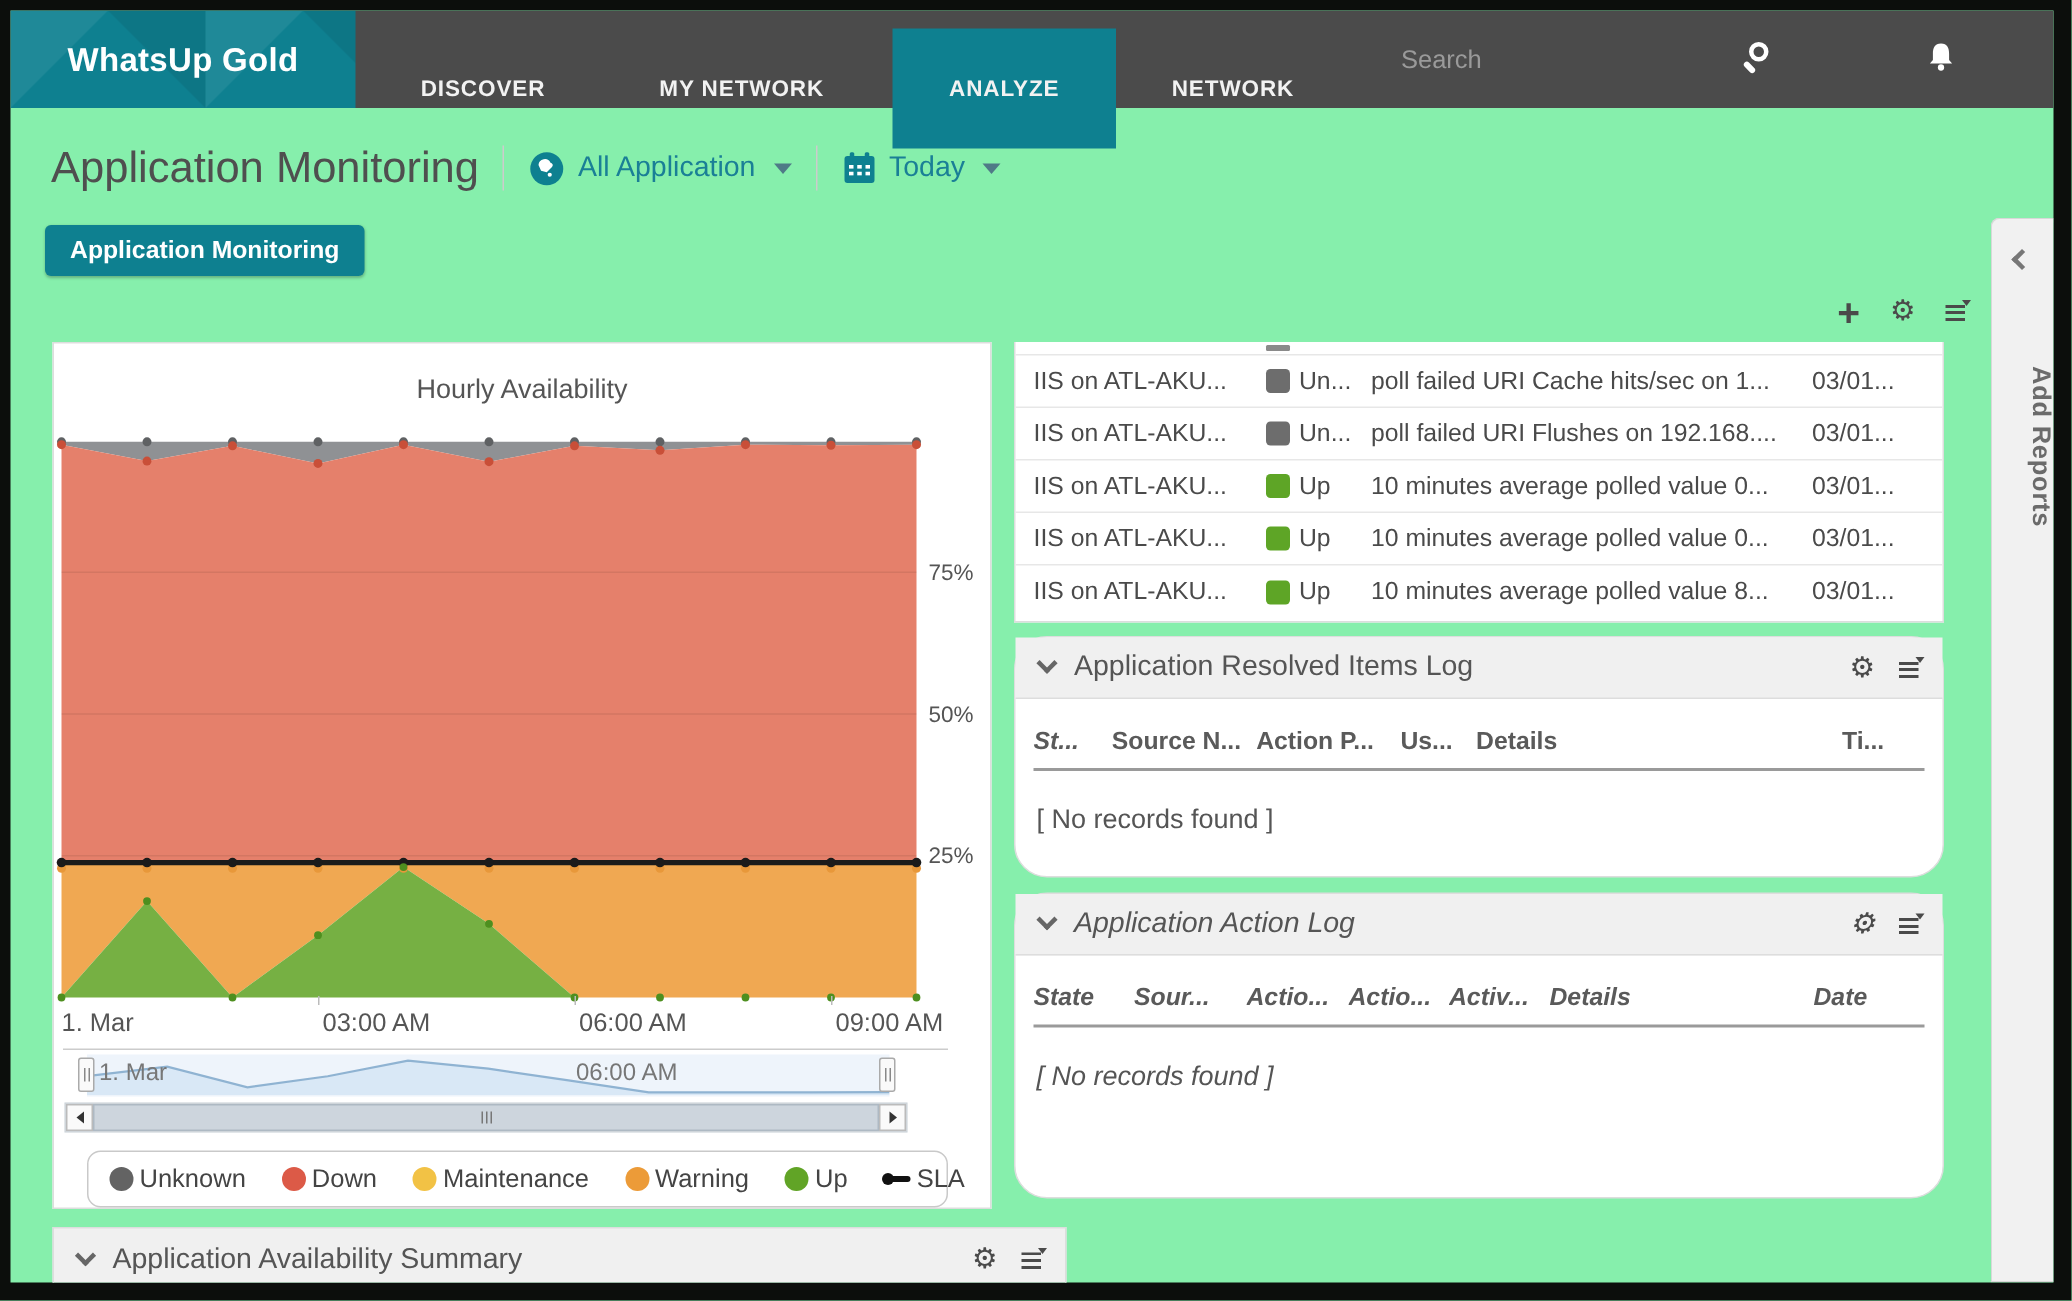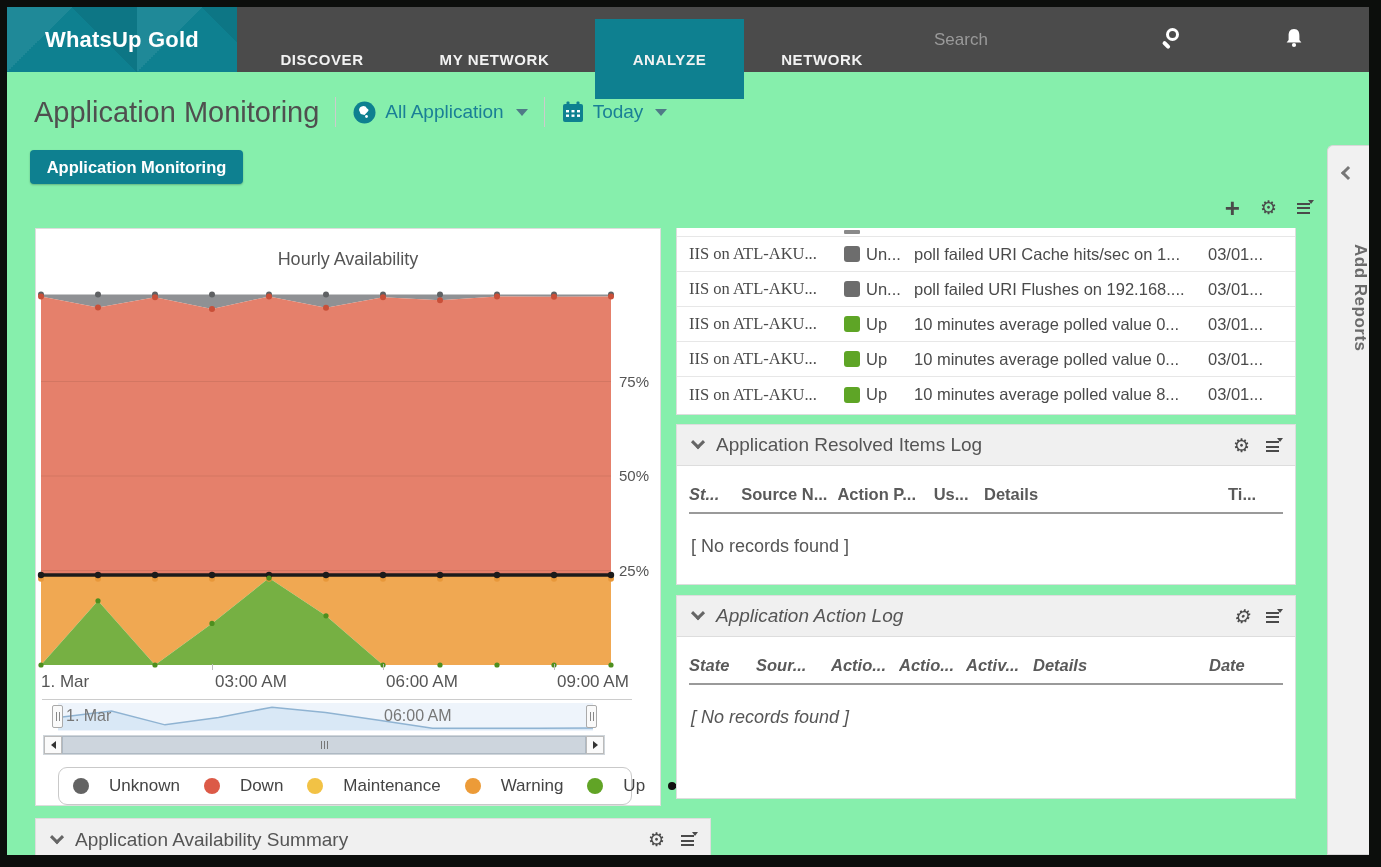--- a/index.html
+++ b/index.html
@@ -85,40 +85,40 @@
   .scrollbar { position:absolute; left:7px; top:506px; width:562px; height:20px; background:#e9edf1; border:1px solid #cfd5da; }
   .sb-btn { position:absolute; top:0; width:18px; height:18px; background:#fafafa; border:1px solid #bbb; display:flex; align-items:center; justify-content:center; cursor:pointer; }
   .sb-btn.left { left:0; } .sb-btn.right { right:0; }
   .tri-l { width:0; height:0; border-top:4px solid transparent; border-bottom:4px solid transparent; border-right:5px solid #333; }
   .tri-r { width:0; height:0; border-top:4px solid transparent; border-bottom:4px solid transparent; border-left:5px solid #333; }
   .sb-thumb { position:absolute; left:18px; right:18px; top:0; height:18px; background:#cdd5dd; border:1px solid #aeb9c3; cursor:grab;
      display:flex; align-items:center; justify-content:center; gap:2px; }
   .sb-thumb i { display:block; width:1px; height:8px; background:#777; }
   .legend { position:absolute; left:22px; top:538px; width:574px; height:38px; border:1.5px solid #c9c9c9; border-radius:9px;
      display:flex; align-items:center; padding-left:14px; gap:24px; }
-  .legend-item { display:flex; align-items:center; gap:20px; font-size:17px; color:#444; }
+  .legend-item { display:flex; align-items:center; gap:4px; font-size:17px; color:#444; }
   .legend-dot { width:16px; height:16px; border-radius:50%; }
   .legend-line { position:relative; width:18px; height:4px; background:#111; border-radius:2px; }
   .legend-line::after { content:""; position:absolute; left:-1px; top:-2px; width:8px; height:8px; background:#111; border-radius:50%; }
 
   
   .card { position:absolute; background:#fff; border:1px solid #ddd; }
   .events-card { left:669px; top:221px; width:620px; height:187px; border-top:none; overflow:hidden; }
   .partial-row { position:relative; height:9px; border-bottom:1px solid #e7e7e7; overflow:hidden; }
   .partial-swatch { position:absolute; left:167px; bottom:2px; width:16px; height:4px; background:#8a8a8a; border-radius:1px; }
   .partial-tick { position:absolute; left:224px; bottom:0; font-size:14px; color:#888; }
   .ev-row { position:relative; height:35px; display:flex; align-items:center; border-bottom:1px solid #e7e7e7; font-size:16.5px; color:#4a4a4a; }
   .ev-row:last-child { border-bottom:none; }
-  .ev-src { position:absolute; left:12px; width:150px; white-space:nowrap; overflow:hidden;font-family:Liberation Serif, serif; }
+  .ev-src { position:absolute; left:12px; width:150px; white-space:nowrap; overflow:hidden; }
   .ev-swatch { position:absolute; left:167px; width:16px; height:16px; border-radius:3px; }
   .ev-state { position:absolute; left:189px; width:46px; white-space:nowrap; }
   .ev-details { position:absolute; left:237px; width:292px; white-space:nowrap; overflow:hidden; }
   .ev-date { position:absolute; left:531px; white-space:nowrap; }
 
-  .section-card { left:669px; width:620px; }
+  .section-card { left:669px; width:620px;border-radius:22px; }
   .resolved-card { top:417px; height:161px; }
   .action-card { top:588px; height:204px;font-style:italic; }
   .sec-header { position:relative; height:41px; background:#f0f0f0; border-bottom:1px solid #ddd;
      display:flex; align-items:center; padding-left:16px; gap:13px; }
   .sec-title { font-size:19px; color:#555; }
   .chev-down { width:10px; height:10px; border-right:3.5px solid #666; border-bottom:3.5px solid #666; transform:rotate(45deg) translate(-2px,-2px); cursor:pointer; }
   .sec-tools { position:absolute; right:14px; top:0; height:41px; display:flex; align-items:center; gap:16px; }
   .col-row { position:relative; height:46px; display:flex; align-items:flex-end; padding:0 12px 8px 12px; }
   .col { font-size:16.5px; font-weight:bold; color:#5a5a5a; white-space:nowrap; overflow:hidden; }
   .col-hr { height:2px; background:#9a9a9a; margin:0 12px; }

